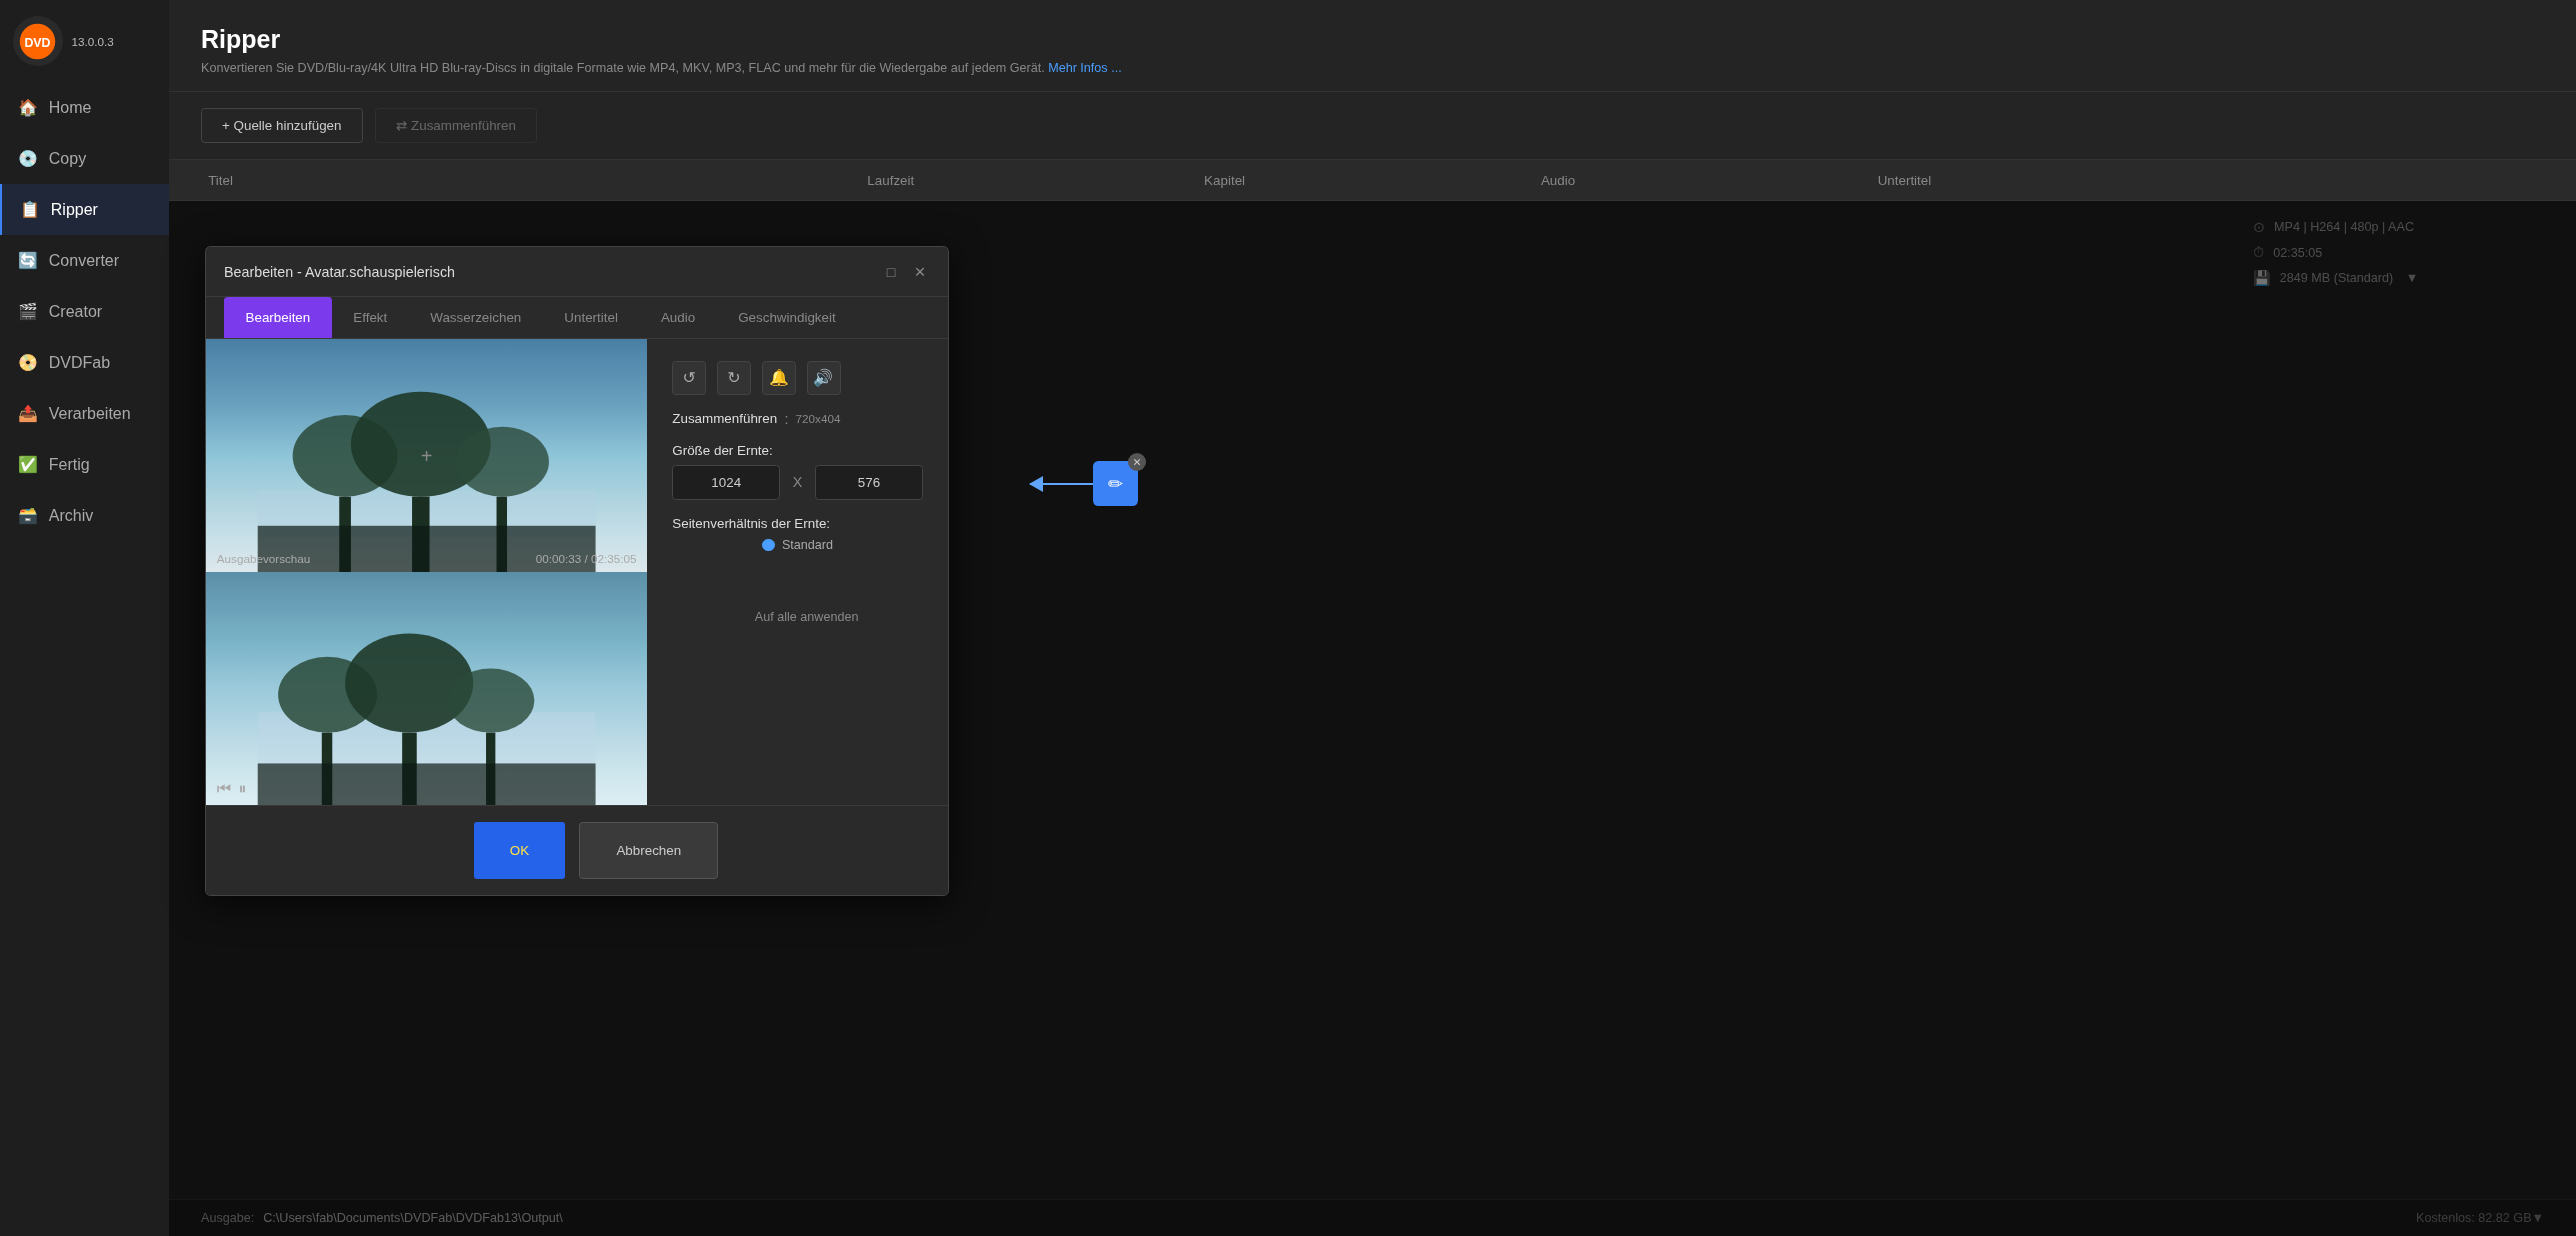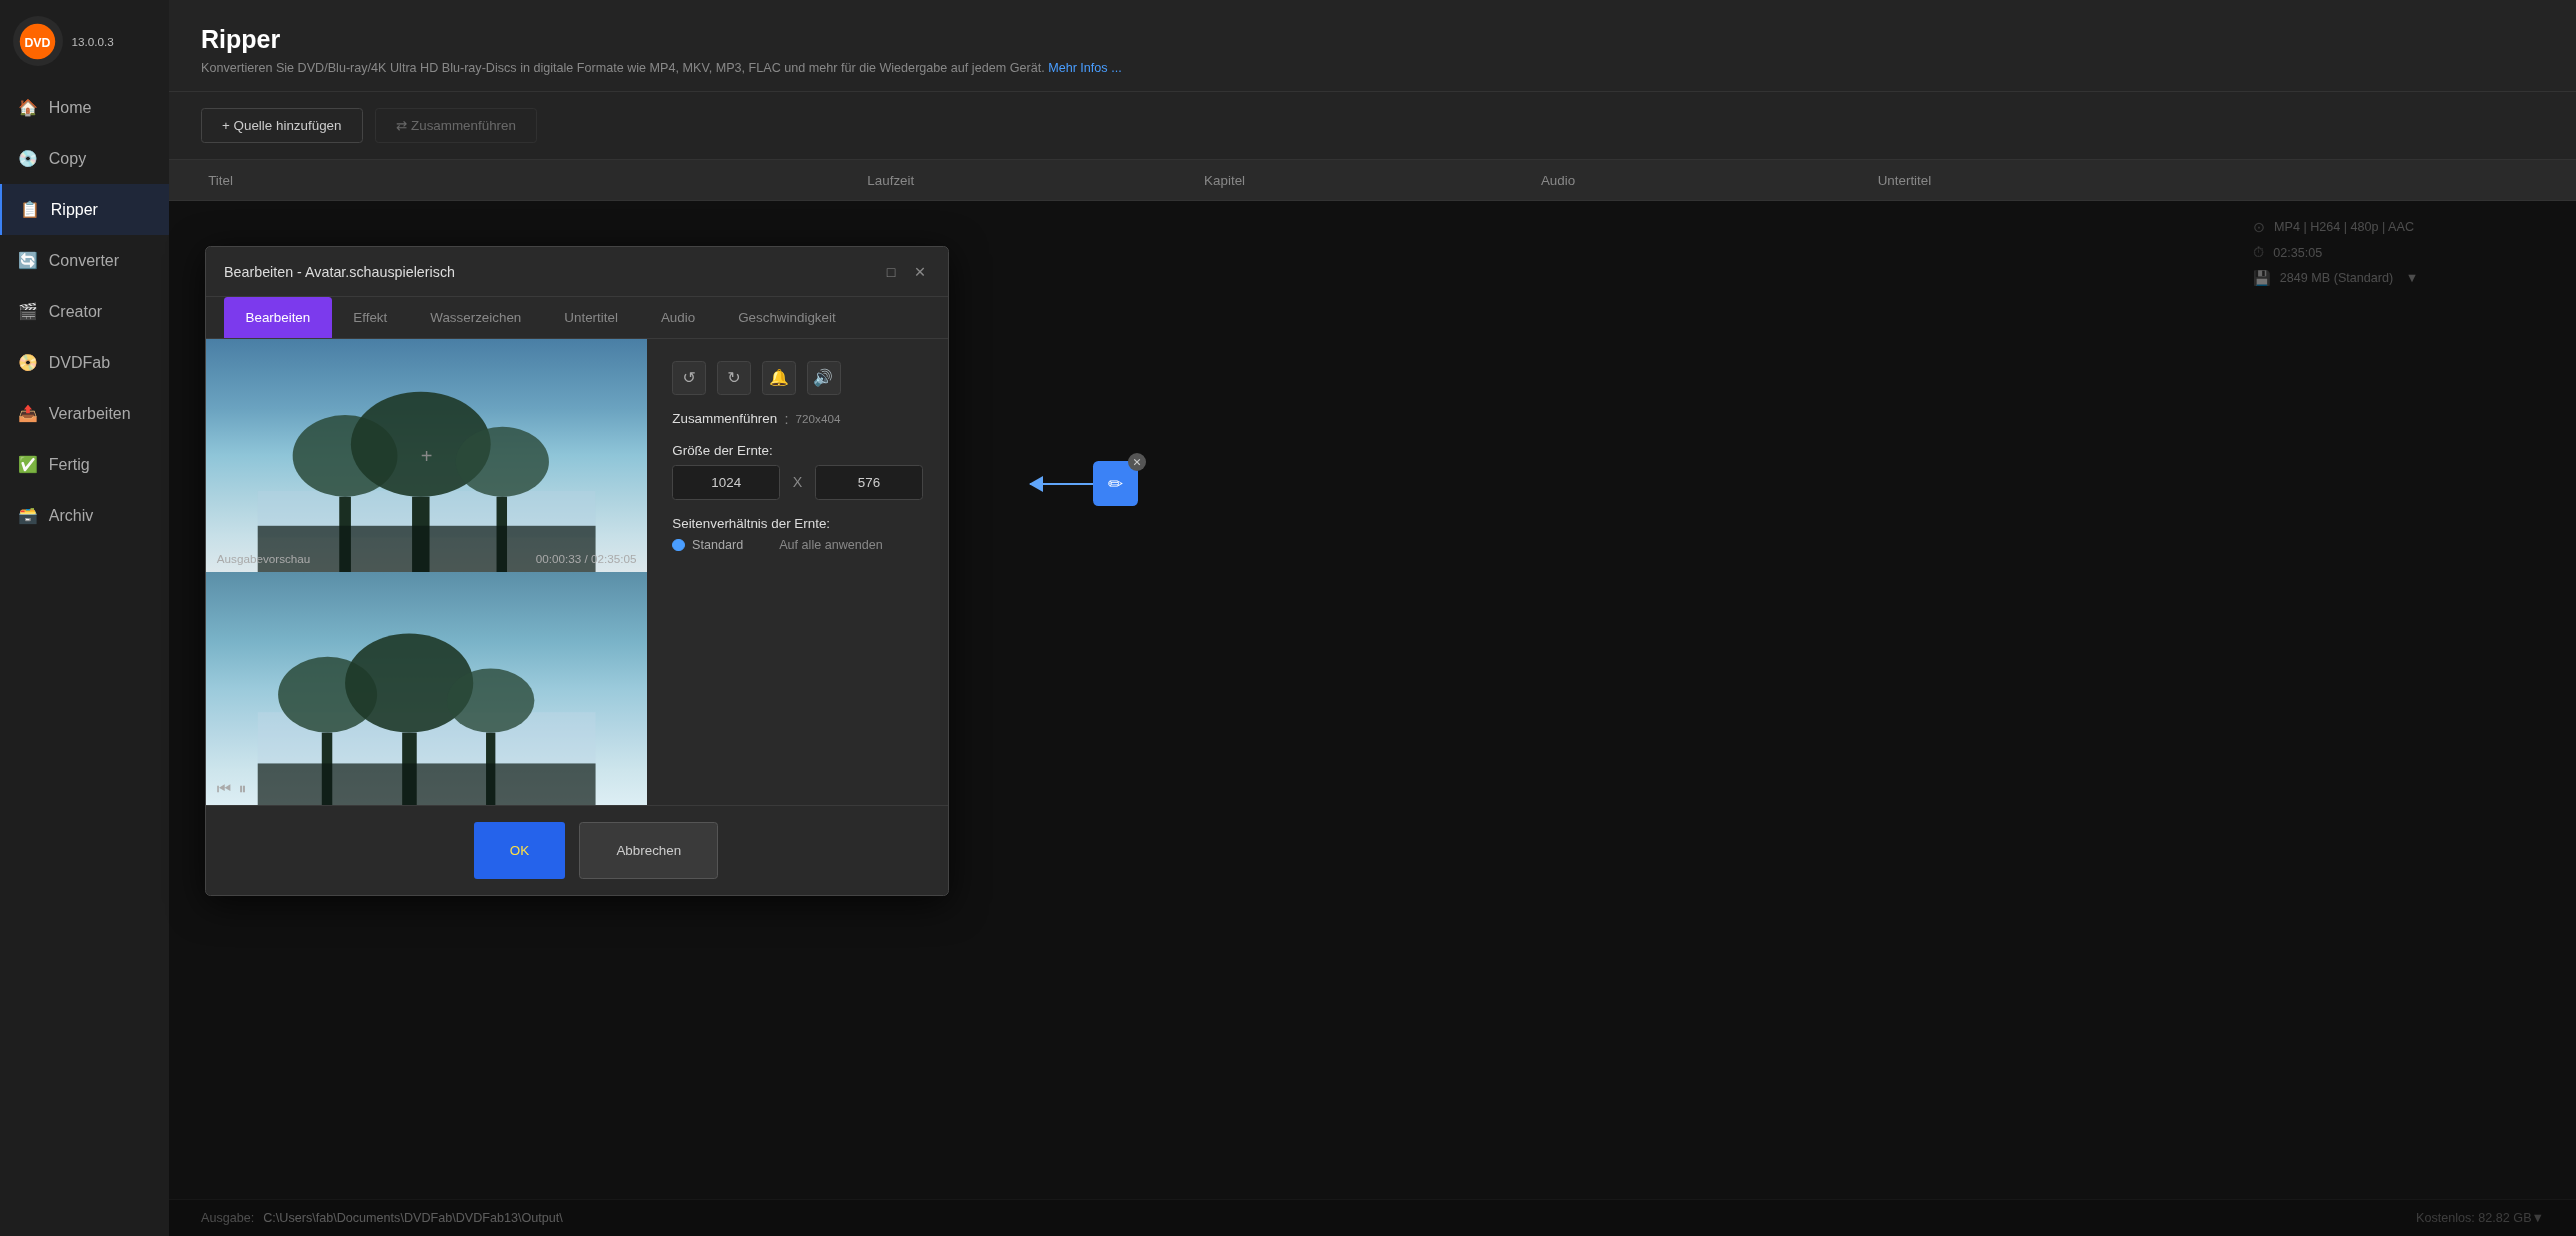--- a/index.html
+++ b/index.html
@@ -332,20 +332,21 @@
     }
     .crop-ratio-label {
       font-size: 13.4px;
       color: #ddd;
       font-weight: 500;
     }
     .crop-ratio-options {
       display: flex;
       align-items: center;
       gap: 18px;
+      flex-direction: column;
     }
     .radio-option {
       display: flex;
       align-items: center;
       gap: 7.2px;
       font-size: 12.6px;
       color: #aaa;
       cursor: pointer;
     }
     .radio-circle {
@@ -358,20 +359,21 @@
       border-color: #4a9eff;
       background: #4a9eff;
     }
     .apply-all-btn {
       background: none;
       border: none;
       color: #888;
       font-size: 12.6px;
       cursor: pointer;
       margin-left: 18px;
+      margin-top: 40px;
     }
 
     
     .dialog-footer {
       display: flex;
       justify-content: center;
       gap: 14.3px;
       padding: 16px 21.5px;
       border-top: 0.9px solid #3a3a3a;
       background: #2a2a2a;

